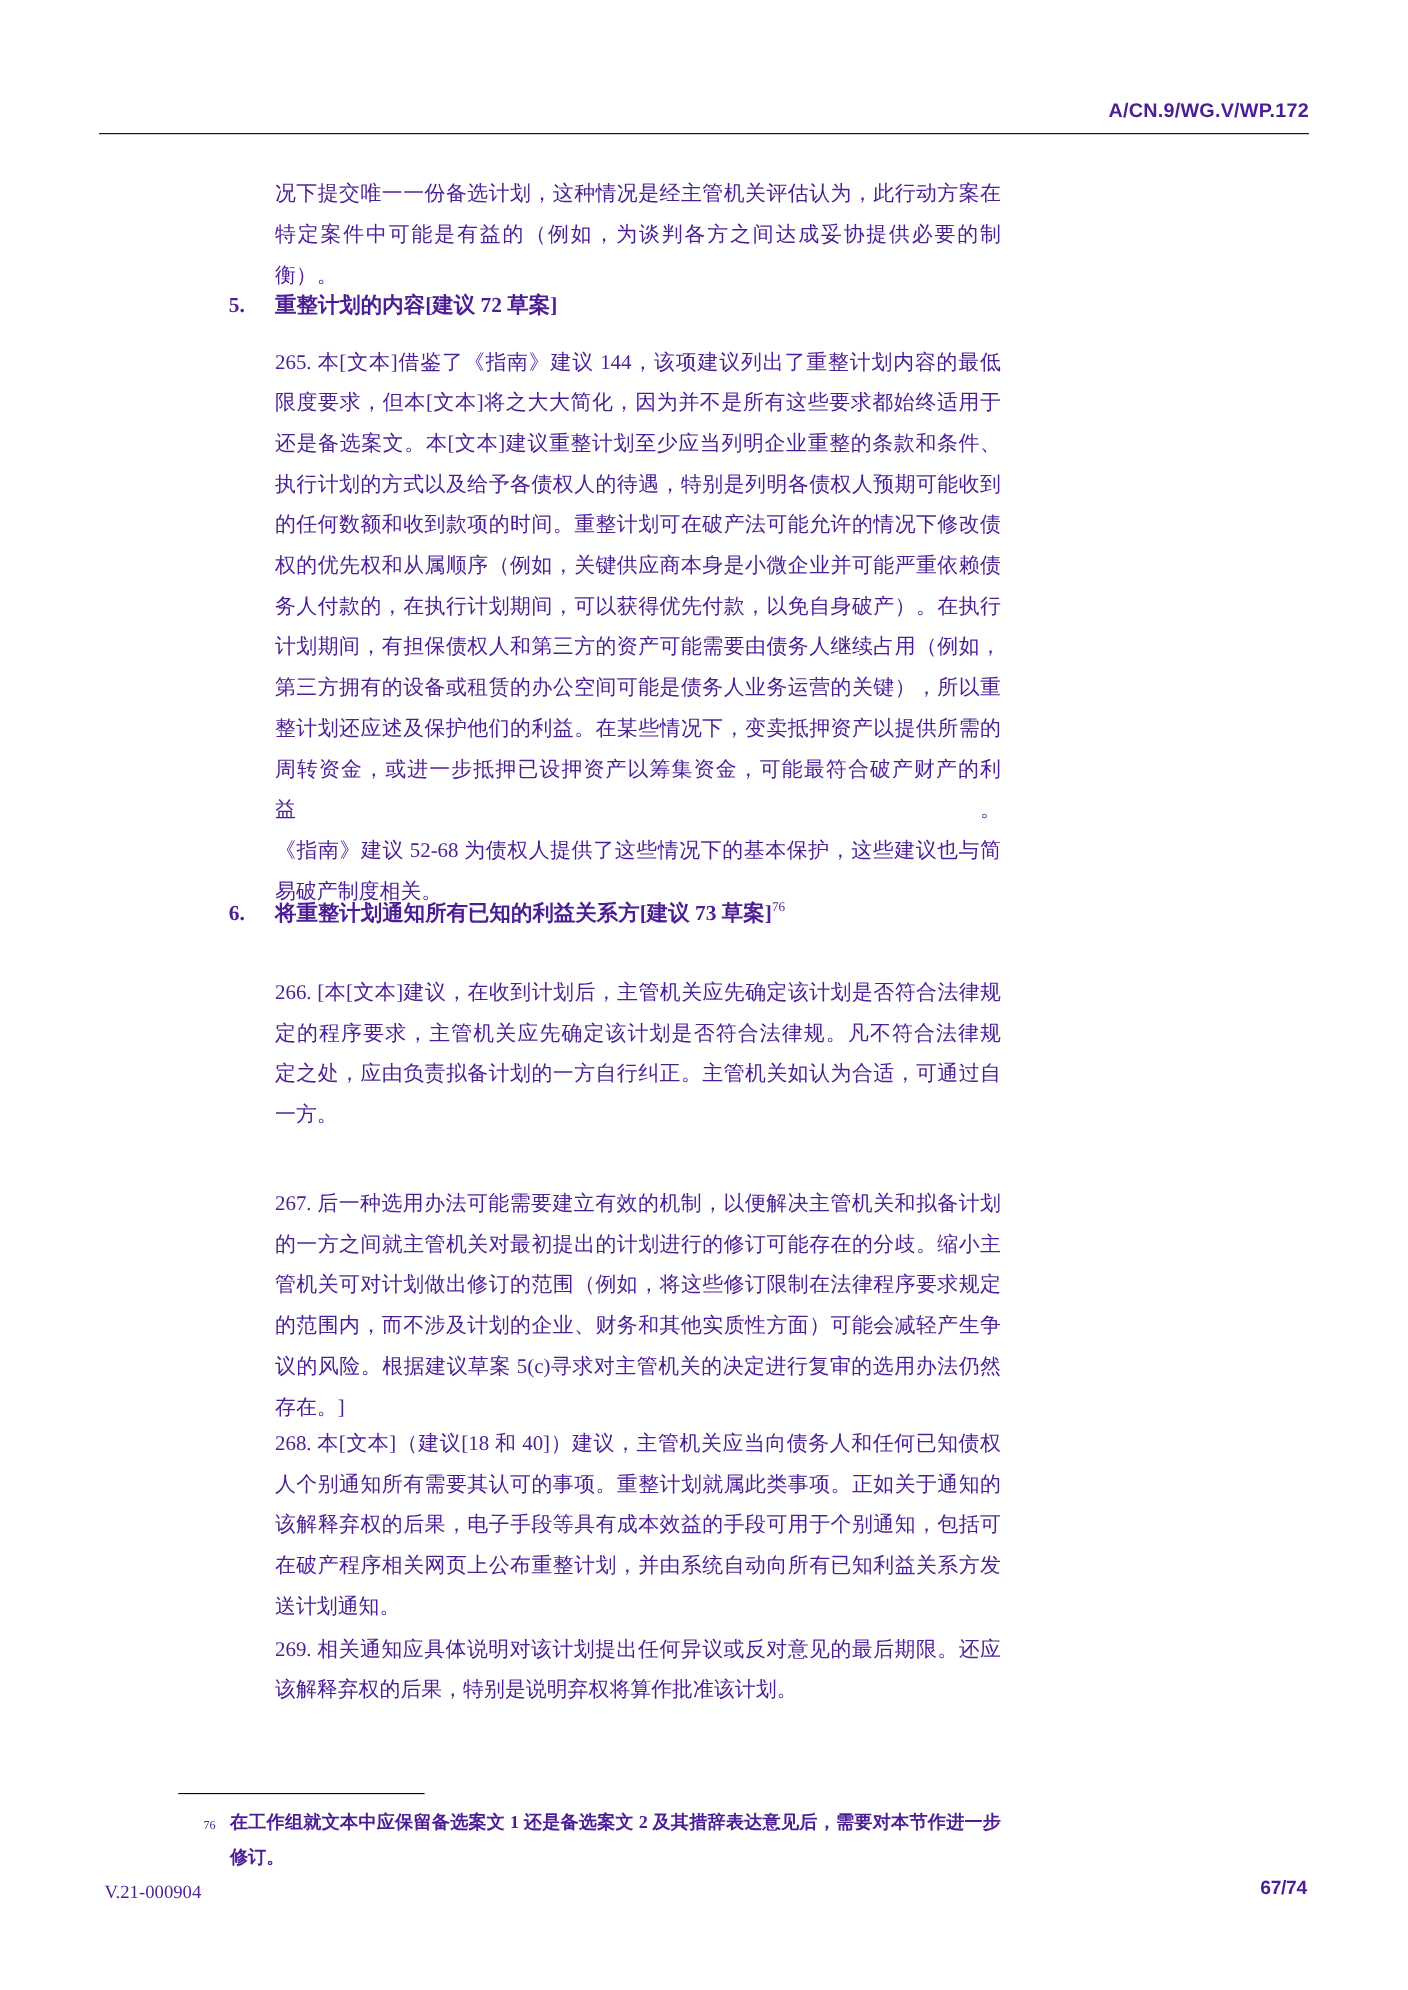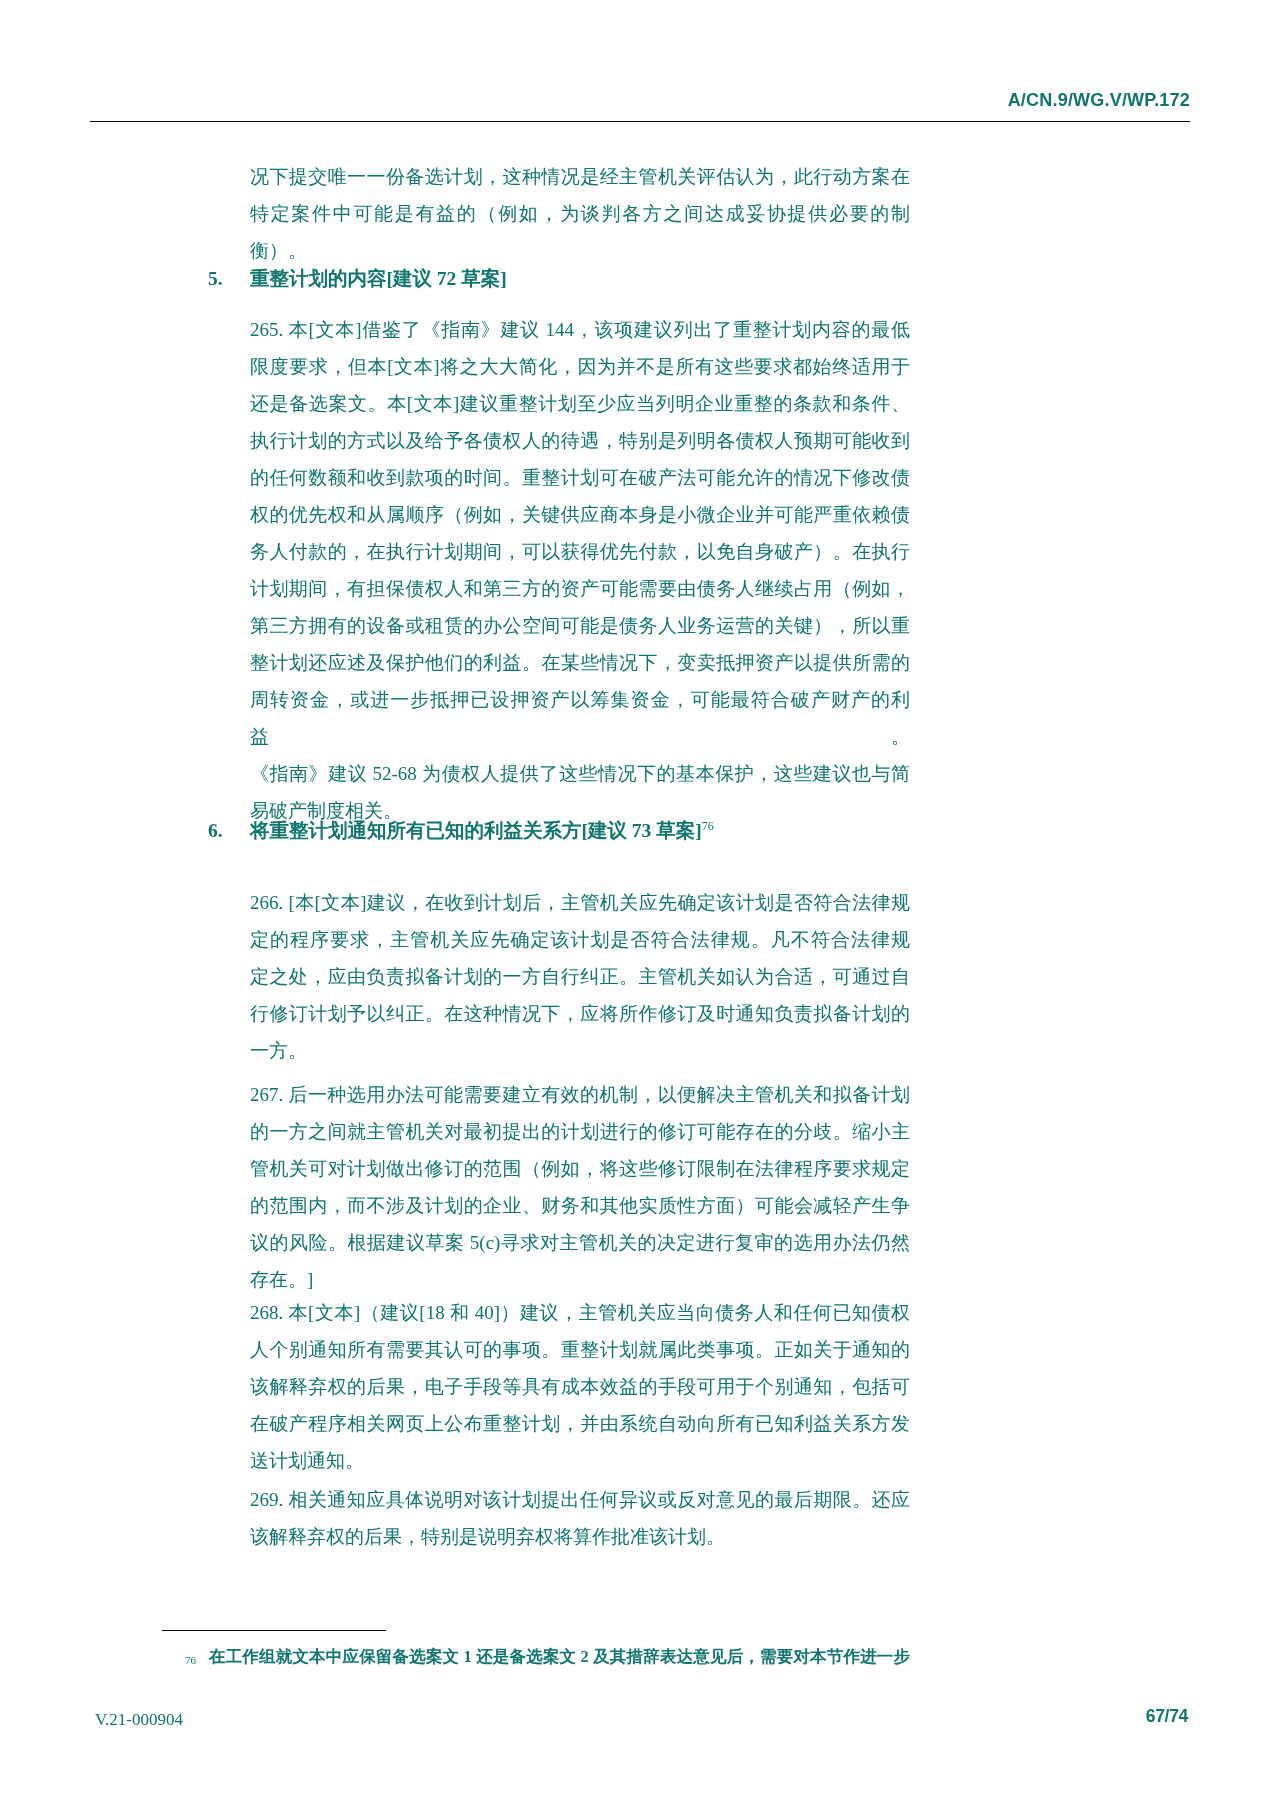--- a/index.html
+++ b/index.html
@@ -2,21 +2,21 @@
 <html><head>
 <meta charset="utf-8">
 <style>
   * { margin: 0; padding: 0; box-sizing: border-box; }
   html, body { background: #ffffff; }
   .page {
     position: relative;
     width: 1280px;
     height: 1809px;
     background: #ffffff;
-    color: #0f766e;
+    color: #4c1d95;
     font-family: "Liberation Serif", "DejaVu Serif", serif;
     overflow: hidden;
   }
   .doc-number {
     position: absolute;
     top: 90px;
     right: 90px;
     font-family: "Liberation Sans", "DejaVu Sans", sans-serif;
     font-weight: bold;
     font-size: 18px;
@@ -128,21 +128,20 @@
 
   <div class="heading" style="top:816px">
     <span class="num">6.</span>
     <span class="title"><span>将重整计划通知所有已知的利益关系方[建议 73 草案]</span><sup>76</sup></span>
   </div>
 
   <div class="para" style="top:884px">
       <div class="line">266. [本[文本]建议，在收到计划后，主管机关应先确定该计划是否符合法律规</div>
       <div class="line">定的程序要求，主管机关应先确定该计划是否符合法律规。凡不符合法律规</div>
       <div class="line">定之处，应由负责拟备计划的一方自行纠正。主管机关如认为合适，可通过自</div>
-      <div class="line">行修订计划予以纠正。在这种情况下，应将所作修订及时通知负责拟备计划的</div>
       <div class="line last">一方。</div>
     </div>
 
   <div class="para" style="top:1076px">
       <div class="line">267. 后一种选用办法可能需要建立有效的机制，以便解决主管机关和拟备计划</div>
       <div class="line">的一方之间就主管机关对最初提出的计划进行的修订可能存在的分歧。缩小主</div>
       <div class="line">管机关可对计划做出修订的范围（例如，将这些修订限制在法律程序要求规定</div>
       <div class="line">的范围内，而不涉及计划的企业、财务和其他实质性方面）可能会减轻产生争</div>
       <div class="line">议的风险。根据建议草案 5(c)寻求对主管机关的决定进行复审的选用办法仍然</div>
       <div class="line last">存在。]</div>
@@ -158,19 +157,19 @@
 
   <div class="para" style="top:1481px">
       <div class="line">269. 相关通知应具体说明对该计划提出任何异议或反对意见的最后期限。还应</div>
       <div class="line last">该解释弃权的后果，特别是说明弃权将算作批准该计划。</div>
     </div>
 
   <div class="footnote-rule"></div>
 
   <div class="footnote">
     <span class="fn-ref">76</span>
-    <span><div class="line">在工作组就文本中应保留备选案文 1 还是备选案文 2 及其措辞表达意见后，需要对本节作进一步</div></span>
+    <span><div class="line">在工作组就文本中应保留备选案文 1 还是备选案文 2 及其措辞表达意见后，需要对本节作进一步</div><div class="line last">修订。</div></span>
   </div>
 
   <div class="footer-left">V.21-000904</div>
   <div class="footer-right">67/74</div>
 
 </div>
 
 </body></html>

